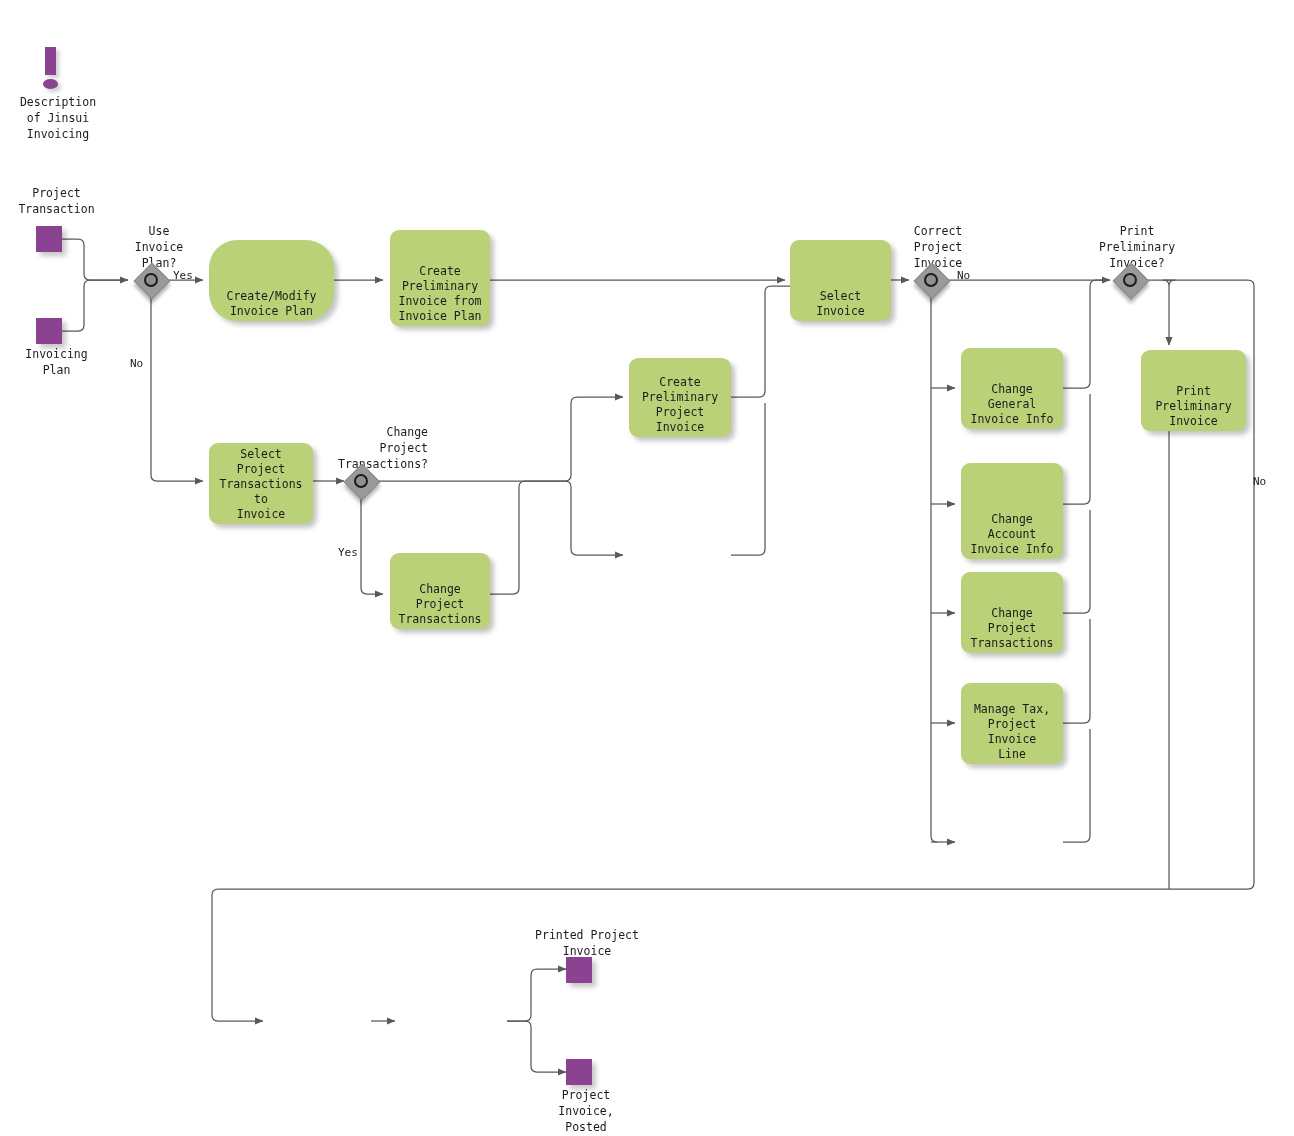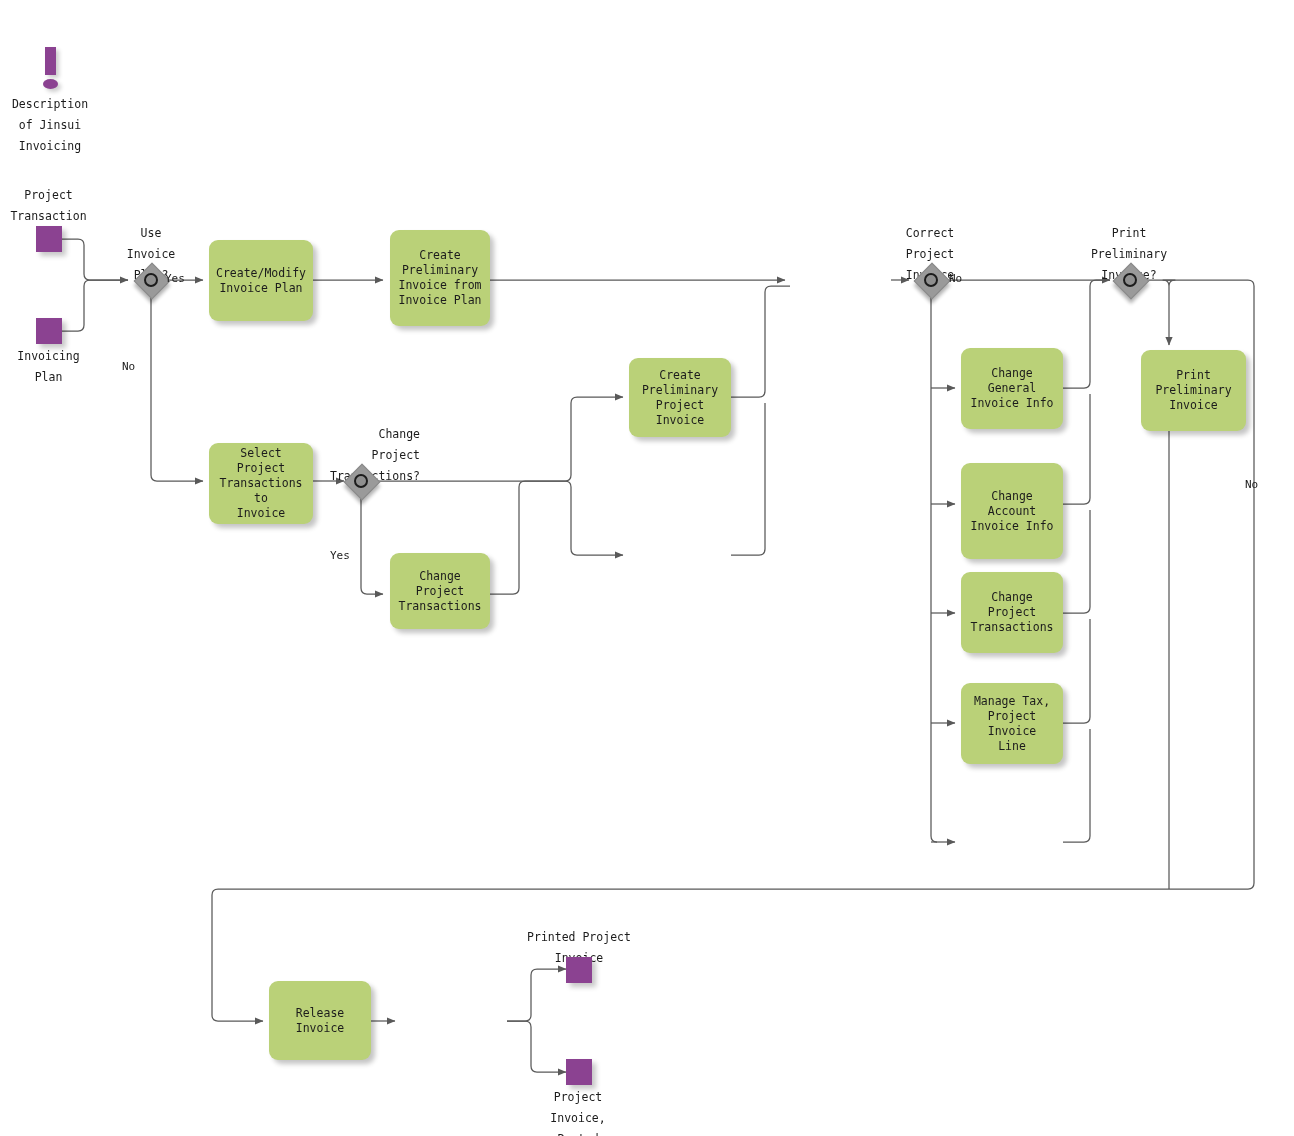--- a/index.html
+++ b/index.html
@@ -19,21 +19,21 @@
     letter-spacing:.1px;
   }
 
   
   #wires{position:absolute;left:0;top:0;width:1294px;height:1136px;}
 
   
   .task{
     position:absolute;background:#bad178;border-radius:9px;
     box-shadow:4px 4px 5px rgba(0,0,0,.23);
-    display:flex;align-items:center;justify-content:center;
+    display:flex;align-items:flex-end;justify-content:center;
     text-align:center;color:#1c1c1c;font-size:11.5px;line-height:15px;
     padding:2px 5px;box-sizing:border-box;
   }
   .task span{display:block;white-space:pre-line;}
 
   
   .gw{position:absolute;width:34px;height:34px;}
   .gw .dia{
     position:absolute;left:2px;top:2px;width:24px;height:24px;
     background:#9a9a9a;transform:rotate(45deg);
@@ -46,22 +46,22 @@
   }
 
   
   .dataobj{
     position:absolute;width:26px;height:26px;background:#8b4291;
     box-shadow:4px 4px 5px rgba(0,0,0,.22);
   }
 
   
   .lbl{
-    position:absolute;color:#1c1c1c;font-size:11.5px;line-height:21px;
-    text-align:center;white-space:pre-line;
+    position:absolute;color:#1c1c1c;font-size:11.5px;line-height:16px;
+    text-align:center;white-space:pre-line;padding-left:8px;
   }
   .lbl.small{font-size:11px;}
 
   
   .bang{position:absolute;width:26px;height:46px;}
   .bang .bar{
     position:absolute;left:7px;top:0;width:11px;height:28px;
     background:#8b4291;box-shadow:3px 3px 4px rgba(0,0,0,.2);
   }
   .bang .dot{
@@ -195,21 +195,21 @@
 
   <div class="lbl" style="left:1074px;top:223px;width:110px;">Print
 Preliminary
 Invoice?</div>
   <div class="gw" style="left:1116px;top:266px;">
     <div class="dia"></div>
     <div class="ring"></div>
   </div>
   <div class="lbl small" style="left:1245px;top:474px;width:30px;text-align:left;">No</div>
 
-  <div class="task" style="left:209px;top:240px;width:104px;height:81px;">
+  <div class="task" style="left:209px;top:240px;width:125px;height:81px;border-radius:28px;">
     <span>Create/Modify
 Invoice Plan</span>
   </div>
 
   <div class="task" style="left:390px;top:230px;width:100px;height:96px;">
     <span>Create
 Preliminary
 Invoice from
 Invoice Plan</span>
   </div>
@@ -225,20 +225,23 @@
 Transactions</span>
   </div>
 
   <div class="task" style="left:629px;top:358px;width:102px;height:79px;">
     <span>Create
 Preliminary
 Project Invoice</span>
   </div>
 
 
+  <div class="task" style="left:790px;top:240px;width:101px;height:81px;">
+    <span>Select Invoice</span>
+  </div>
 
   <div class="task" style="left:961px;top:348px;width:102px;height:81px;">
     <span>Change General
 Invoice Info</span>
   </div>
 
   <div class="task" style="left:961px;top:463px;width:102px;height:96px;">
     <span>Change Account
 Invoice Info</span>
   </div>
@@ -253,18 +256,15 @@
 Project Invoice
 Line</span>
   </div>
 
 
   <div class="task" style="left:1141px;top:350px;width:105px;height:81px;">
     <span>Print Preliminary
 Invoice</span>
   </div>
 
-  <div class="task" style="left:269px;top:981px;width:102px;height:79px;">
-    <span>Release Invoice</span>
-  </div>
 
 
 </div>
 
 </body></html>

